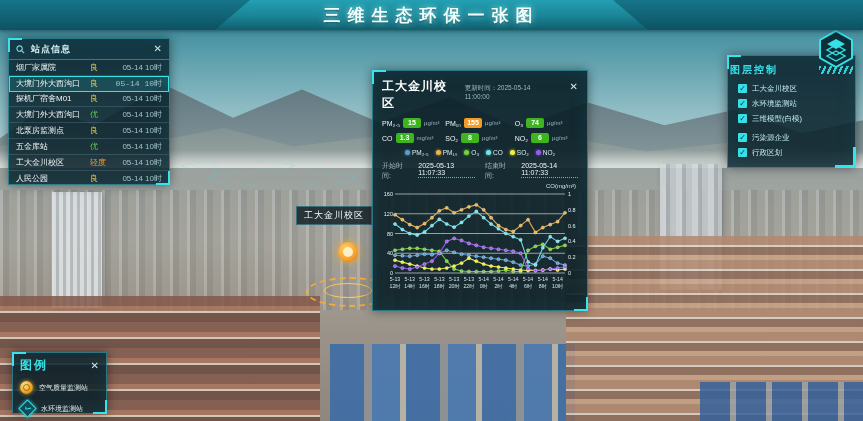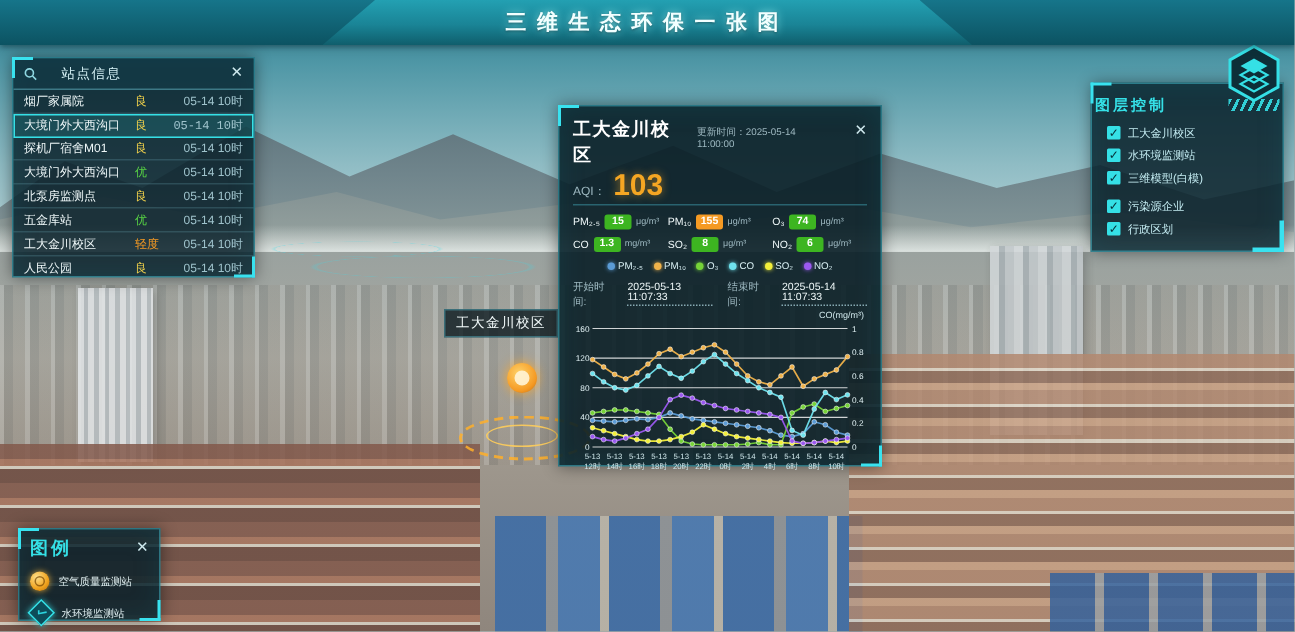--- a/index.html
+++ b/index.html
@@ -46,36 +46,36 @@
       radial-gradient(ellipse 90px 8px at 40% 40%,rgba(60,220,235,.0) 60%,rgba(60,220,235,.55) 61%,rgba(60,220,235,0) 64%),
       radial-gradient(ellipse 120px 12px at 60% 70%,rgba(60,220,235,0) 58%,rgba(60,220,235,.45) 60%,rgba(60,220,235,0) 63%);}
   
   .topbar{position:absolute;left:0;top:0;width:863px;height:30px;z-index:40;
     background:linear-gradient(180deg,#23a0b2 0%,#1a8496 55%,#0f5e6c 100%);
     display:flex;align-items:center;justify-content:center;
     box-shadow:0 1px 4px rgba(0,30,40,.5);}
   .topbar::before,.topbar::after{content:"";position:absolute;top:0;width:250px;height:30px;background:linear-gradient(180deg,#16758a,#0c5362);}
   .topbar::before{left:0;clip-path:polygon(0 0,100% 0,86% 100%,0 100%);}
   .topbar::after{right:0;clip-path:polygon(0 0,100% 0,100% 100%,14% 100%);}
-  .topbar .title{position:relative;z-index:2;color:#f2ffff;font-size:14px;font-weight:bold;
+  .topbar .title{position:relative;z-index:2;color:#f2ffff;font-size:17px;font-weight:bold;
     letter-spacing:7px;text-shadow:0 0 6px rgba(160,255,255,.8),0 1px 2px rgba(0,40,50,.8);}
   
   .panel{position:absolute;background:rgba(8,32,41,.85);
     border:1px solid rgba(72,212,232,.45);
     box-shadow:0 0 10px rgba(0,0,0,.45), inset 0 0 18px rgba(20,120,140,.18);
     color:#e8f4f6;box-sizing:border-box;z-index:30;}
   .corner::before{content:"";position:absolute;left:-1px;top:-1px;width:12px;height:12px;
     border-left:2px solid #39e2ef;border-top:2px solid #39e2ef;}
   .corner::after{content:"";position:absolute;right:-1px;bottom:-1px;width:12px;height:12px;
     border-right:2px solid #39e2ef;border-bottom:2px solid #39e2ef;}
   .close-x{margin-left:auto;color:#cfe9ee;cursor:pointer;font-size:10px;line-height:10px;}
   
   .station-panel{left:8px;top:38px;width:162px;height:147px;}
-  .station-panel .hdr{display:flex;align-items:center;gap:16px;height:20px;padding:0 7px;
-    border-bottom:1px solid rgba(110,200,215,.45);background:rgba(20,60,74,.6);}
+  .station-panel .hdr{display:flex;align-items:center;gap:6px;height:20px;padding:0 7px;
+    border-bottom:1px solid rgba(110,200,215,.45);background:rgba(20,60,74,.6);font-weight:bold;}
   .station-panel .hdr .t{font-size:9px;color:#d6f2f6;letter-spacing:1px;}
   .station-row{display:flex;align-items:center;height:15.8px;padding:0 7px;font-size:8px;
     border-bottom:1px solid rgba(120,185,200,.22);box-sizing:border-box;}
   .station-row:last-child{border-bottom:none;}
   .station-row .nm{flex:1;color:#eef7f8;white-space:nowrap;overflow:hidden;}
   .station-row .gr{width:24px;text-align:left;}
   .station-row .tm{width:48px;color:#9fc3cc;text-align:right;}
   .station-row.selected{outline:1px solid #35e0e6;outline-offset:-1px;background:rgba(53,224,230,.14);font-family:Liberation Mono, monospace;}
   
   .aqi-popup{left:372px;top:70px;width:216px;height:241px;padding:7px 9px 3px;z-index:35;
@@ -219,24 +219,20 @@
     </div>
 </div>
 
 <div class="panel corner aqi-popup">
   <div class="hdr">
     <span class="t">工大金川校区</span>
     <span class="upd">
       <span>更新时间：</span><span>2025-05-14 11:00:00</span>
     </span>
     <span class="close-x">✕</span>
-  </div>
-  <div class="aqi-row">
-    <span class="lab">AQI：</span>
-    <span class="val" id="aqi-value" style="color: rgb(245, 166, 35);">103</span>
   </div>
   <div class="pol-grid" id="pollutant-grid">
       <div class="pol-cell">
         <span class="pl">PM₂.₅</span>
         <span class="badge" style="background: rgb(61, 181, 33);">15</span>
         <span class="pu">μg/m³</span>
       </div>
       <div class="pol-cell">
         <span class="pl">PM₁₀</span>
         <span class="badge" style="background: rgb(245, 154, 35);">155</span>

